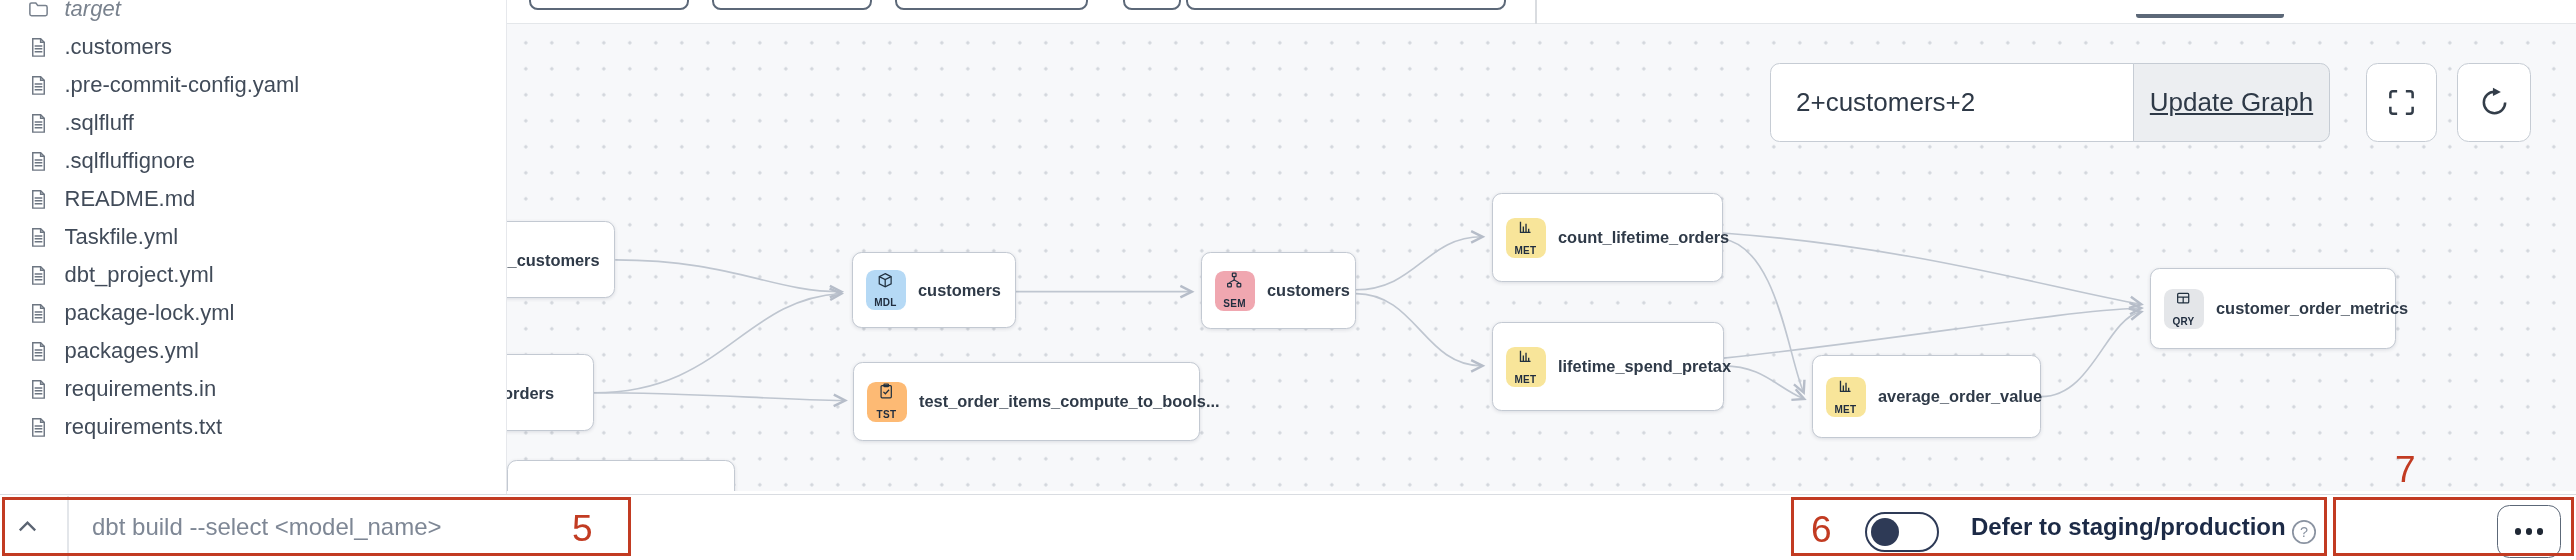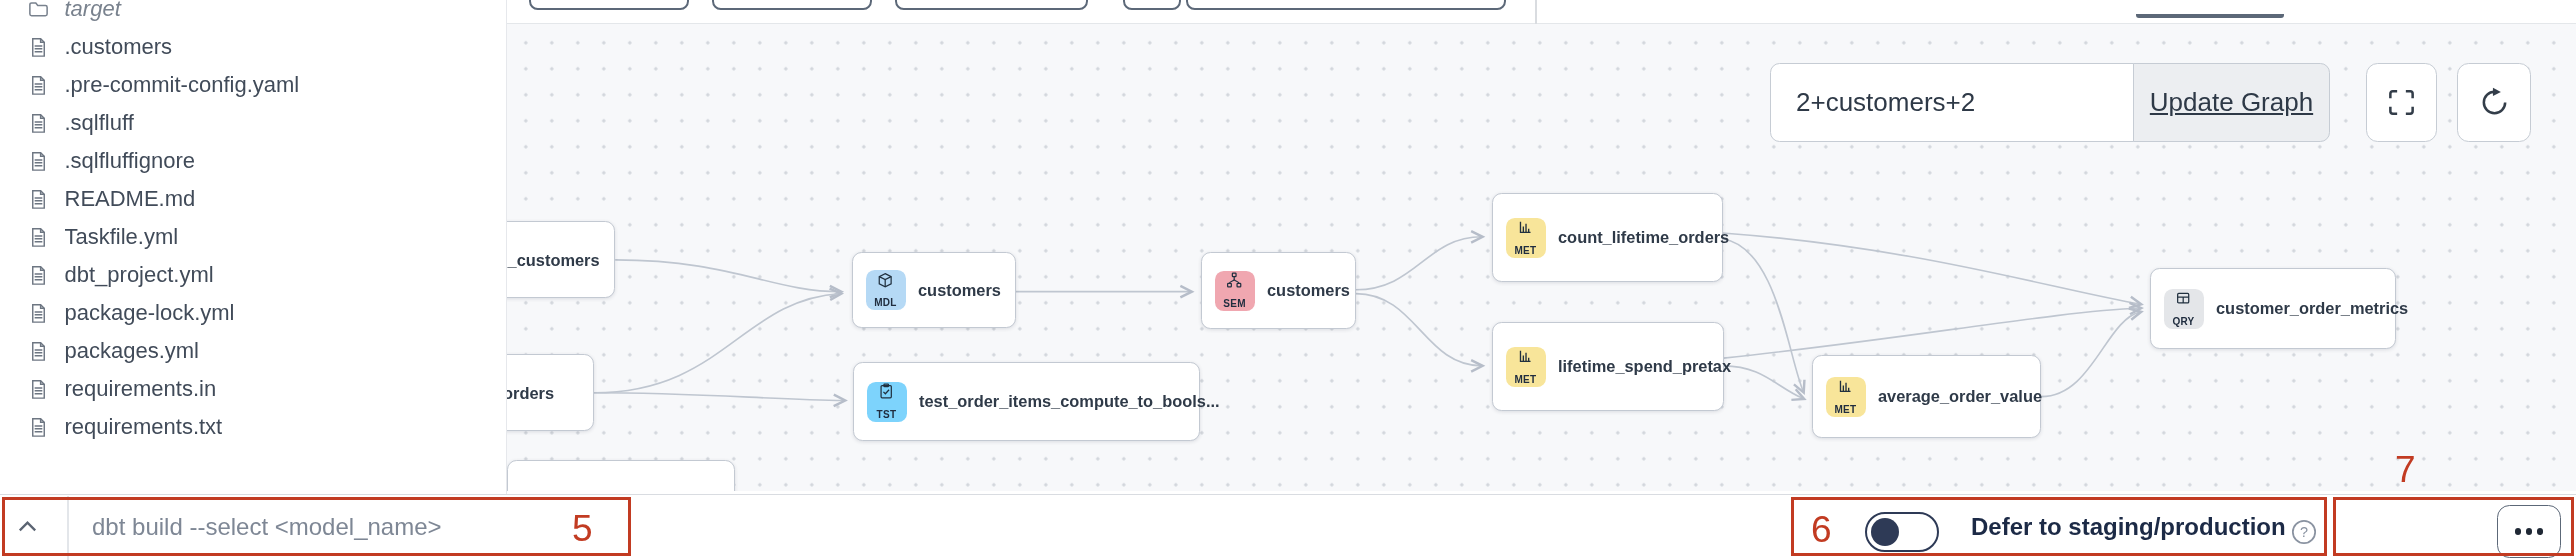--- a/index.html
+++ b/index.html
@@ -25,21 +25,21 @@
             background-color:#f7f8fa;
             background-image:radial-gradient(#d2d6dc 1.5px, transparent 1.7px);
             background-size:26px 26px; background-position:5.8px 5.8px; }
   .edges { position:absolute; left:0; top:0; }
 
   .node { position:absolute; background:#fff; border:1.4px solid #c3c9d2; border-radius:9.6px;
           box-shadow:0 1px 3.9px rgba(40,50,70,.14); display:flex; align-items:center; gap:12.5px; padding-left:12.5px; }
   .node-label { font-size:16.4px; color:#2f3a48; white-space:nowrap;font-weight:bold; }
   .badge { width:40px; height:40px; border-radius:8.7px; display:flex; flex-direction:column; align-items:center; justify-content:center; gap:10px; flex:0 0 auto; }
   .badge-label { font-size:10px; font-weight:bold; color:#202d3f; letter-spacing:0.3px; line-height:1; }
-  .bg-mdl { background:#b5d9f5; } .bg-sem { background:#f0a7b0; } .bg-tst { background:#7dd3fc; }
+  .bg-mdl { background:#b5d9f5; } .bg-sem { background:#f0a7b0; } .bg-tst { background:#fdba74; }
   .bg-met { background:#f8e59a; } .bg-qry { background:#e4e6e9; }
   .node.plain .node-label { position:absolute; top:50%; transform:translateY(-50%); }
 
   
   .selector-group { position:absolute; top:39px; left:1263px; display:flex; }
   .selector-input { width:364px; height:79px; background:#fff; border:1.4px solid #c6ccd4; border-radius:9.6px 0 0 9.6px;
                     display:flex; align-items:center; padding-left:25px; font-size:26px; color:#2e3947; }
   .update-btn { width:197px; height:79px; background:#eceef1; border:1.4px solid #c6ccd4; border-left:1px solid #c6ccd4; margin-left:-1px;
                 border-radius:0 9.6px 9.6px 0; display:flex; align-items:center; justify-content:center; font-size:26px; color:#2e3947;text-decoration:underline; }
   .icon-btn { position:absolute; top:39px; height:79px; background:#fff; border:1.4px solid #c6ccd4; border-radius:11.6px;

